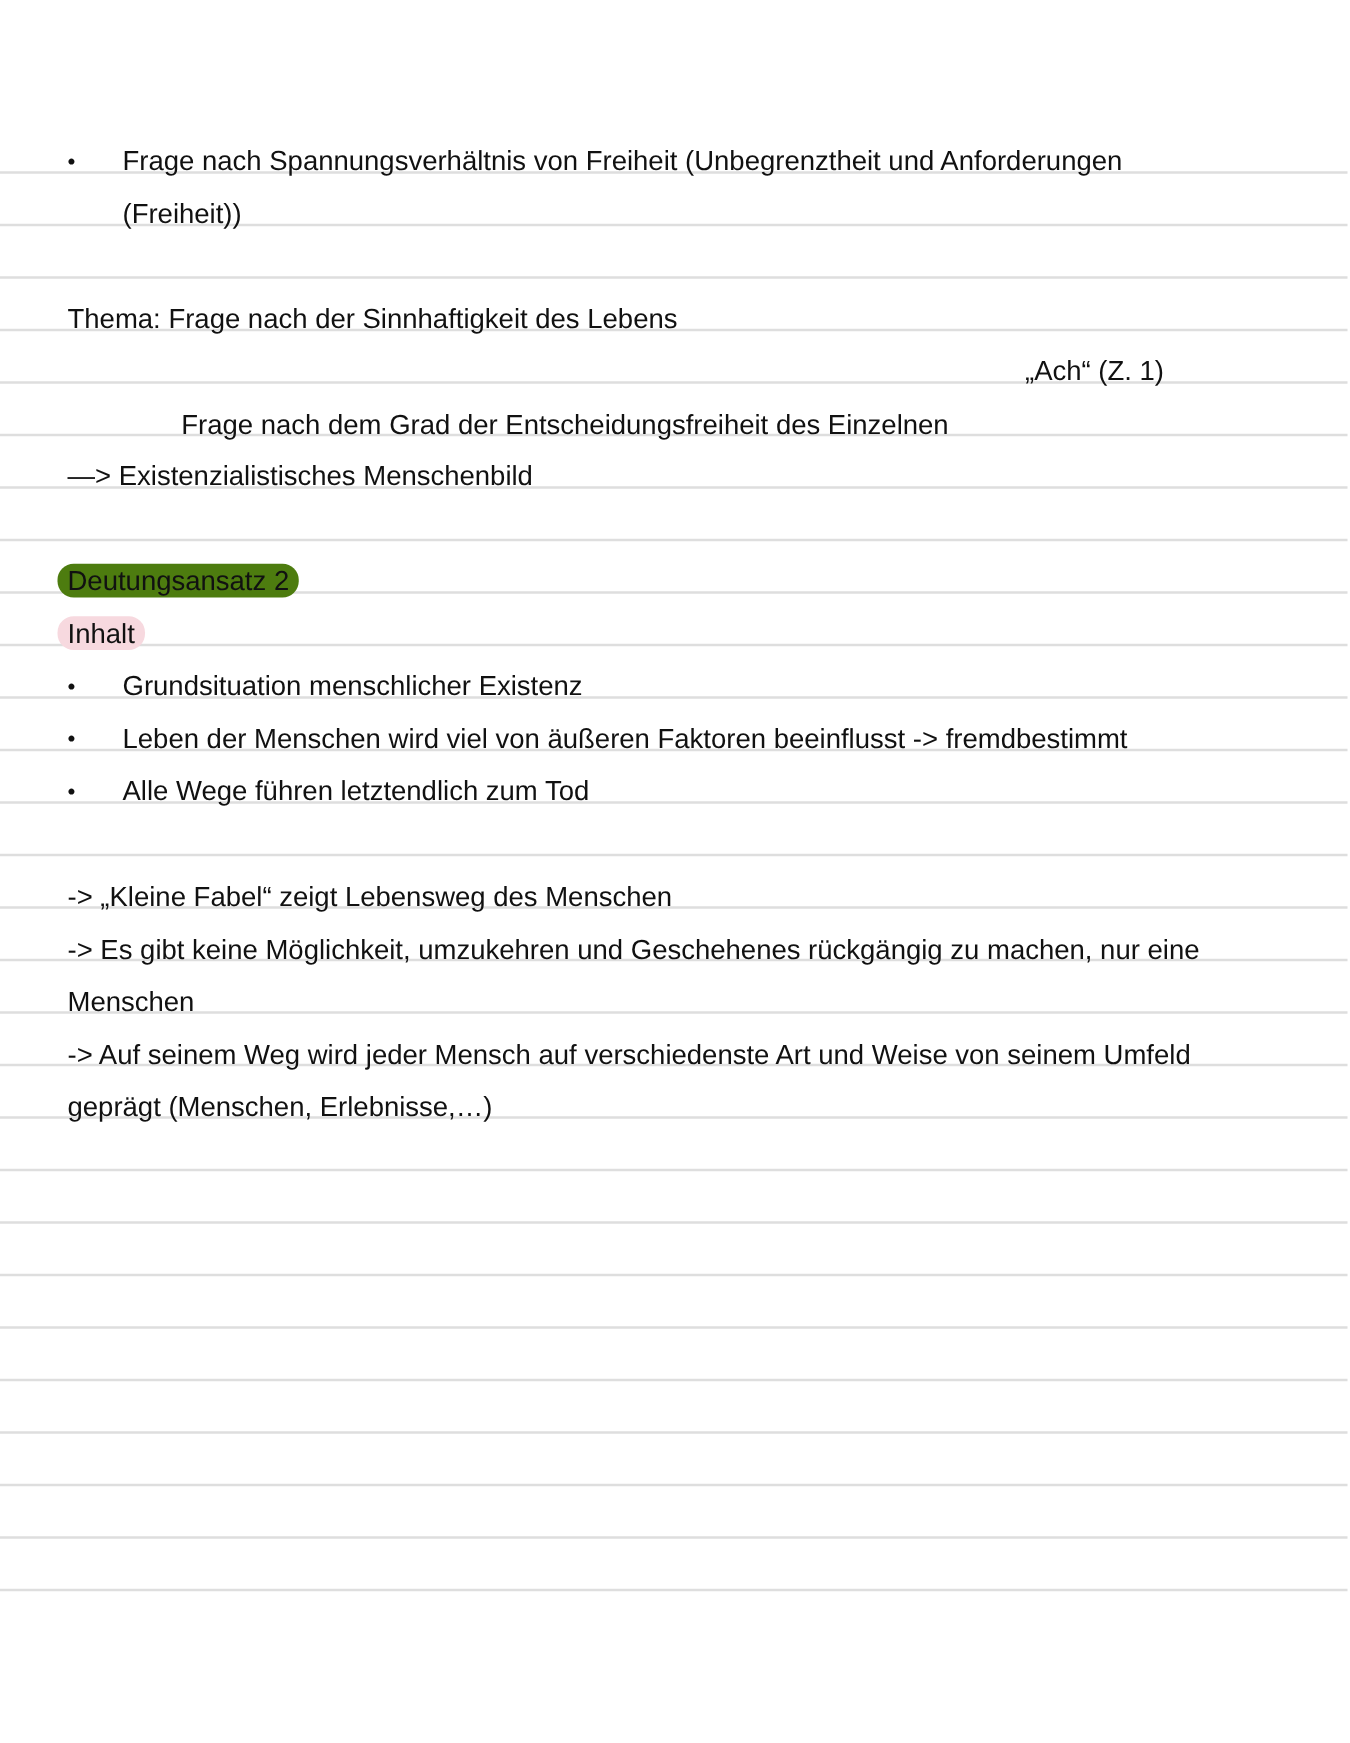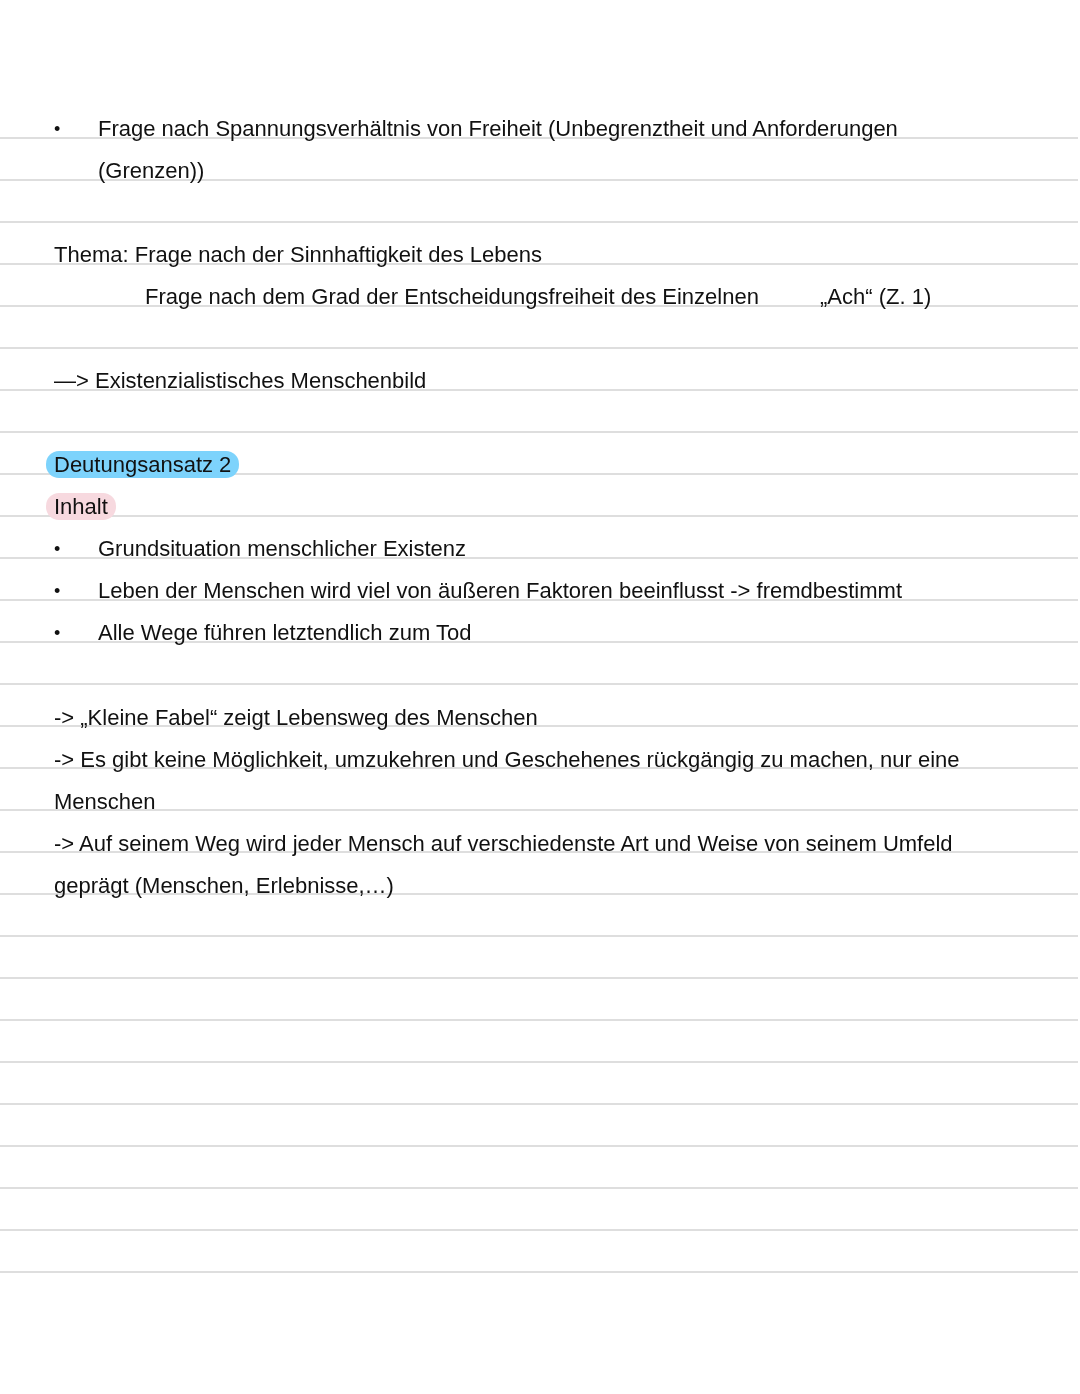--- a/index.html
+++ b/index.html
@@ -45,37 +45,37 @@
     <div class="rule" style="top: 1187px; background: rgb(222, 222, 222);"></div>
     <div class="rule" style="top: 1229px; background: rgb(222, 222, 222);"></div>
     <div class="rule" style="top: 1271px; background: rgb(222, 222, 222);"></div>
   </div>
 
 <div class="line" style="top:116px;">
   <span class="bullet">•</span>
   <span class="btext">Frage nach Spannungsverhältnis von Freiheit (Unbegrenztheit und Anforderungen</span>
 </div>
 <div class="line" style="top:158px;">
-  <span class="btext">(Grenzen))</span>
+  <span class="btext">(Freiheit))</span>
 </div>
 
 <div class="line" style="top:242px;">
   <span class="ptext"><span class="u">Thema</span><span>: Frage nach der Sinnhaftigkeit des Lebens</span></span>
 </div>
 <div class="line" style="top:284px;">
-  <span style="position:absolute; left:145px;">Frage nach dem Grad der Entscheidungsfreiheit des Einzelnen</span>
+  <span style="position:absolute; left:145px;margin-top:43px;">Frage nach dem Grad der Entscheidungsfreiheit des Einzelnen</span>
   <span style="position:absolute; left:820px;">„Ach“ (Z. 1)</span>
 </div>
 
 <div class="line" style="top:368px;">
   <span class="ptext">—&gt; Existenzialistisches Menschenbild</span>
 </div>
 
 <div class="line" style="top:452px;">
-  <span class="ptext"><span class="hl" style="background: #7dd3fc; margin-top: 12px;">Deutungsansatz 2</span></span>
+  <span class="ptext"><span class="hl" style="background: #4d7c0f; margin-top: 12px;">Deutungsansatz 2</span></span>
 </div>
 <div class="line" style="top:494px;">
   <span class="ptext"><span class="hl" style="background: rgb(247, 217, 223);">Inhalt</span></span>
 </div>
 
 <div class="line" style="top:536px;">
   <span class="bullet">•</span>
   <span class="btext">Grundsituation menschlicher Existenz</span>
 </div>
 <div class="line" style="top:578px;">

